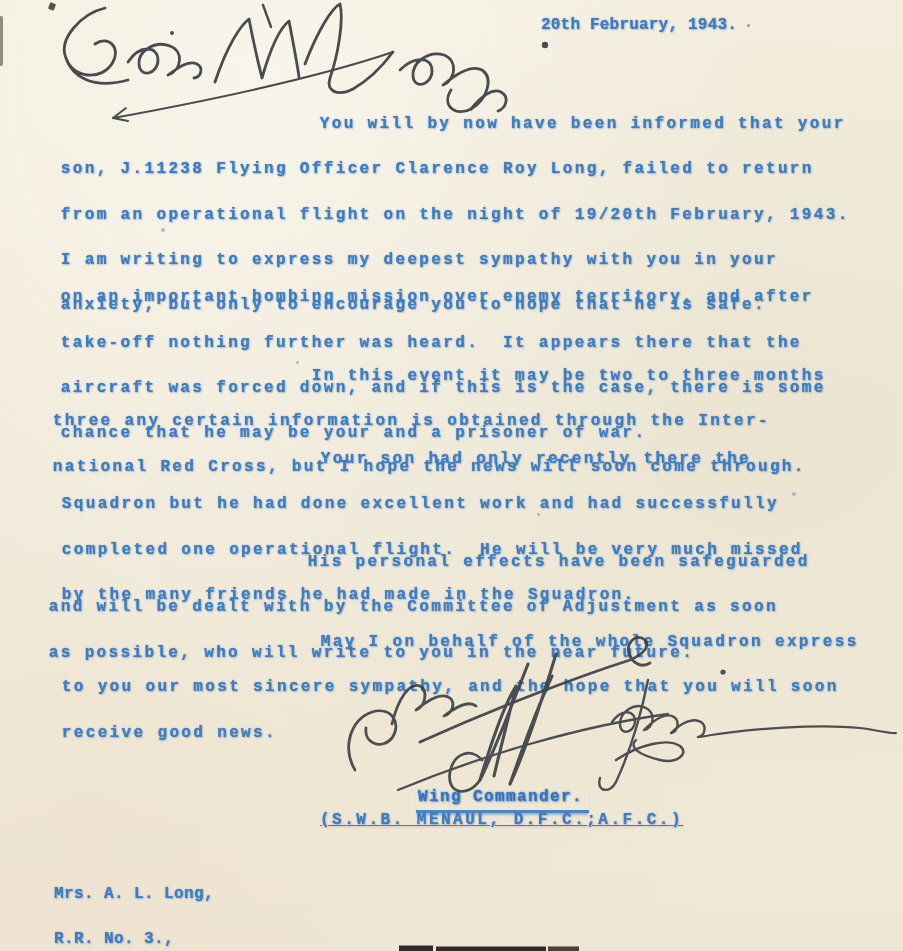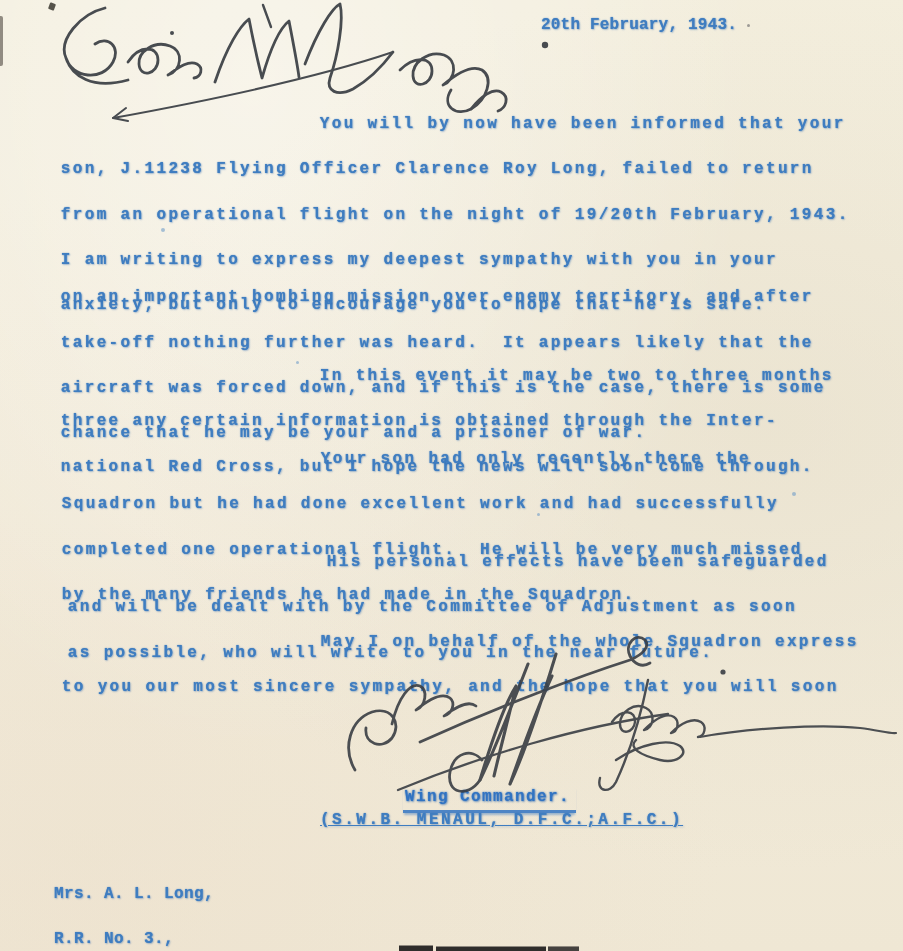--- a/index.html
+++ b/index.html
@@ -27,26 +27,26 @@
     text-shadow:0 0 1.2px rgba(63,125,192,0.95), 1px 1px 1.6px rgba(44,98,168,0.30);
   }
   .para{margin:0;}
   .para .line{white-space:pre;}
   .para .line.first{padding-left:259px;}
   .para:nth-of-type(odd) .line:nth-child(even){transform:translateX(1px) rotate(-0.08deg);}
   .para:nth-of-type(even) .line:nth-child(odd){transform:translateX(-1px) rotate(0.06deg);}
   .date-line{top:14px;left:541px;letter-spacing:0.2px;}
   .p1{top:90px;left:13px;}
   .p2{top:218px;left:13px;}
-  .p3{top:342px;left:13px;}
+  .p3{top:342px;left:5px;}
   .p4{top:425px;left:14px;}
-  .p5{top:528px;left:20px;}
+  .p5{top:528px;left:1px;}
   .p6{top:608px;left:14px;}
   .rank-line{
-    top:786px;left:403px;letter-spacing:1.4px;color:#3173c2;
+    top:786px;left:416px;letter-spacing:1.4px;color:#3173c2;
     border-bottom:3px solid rgba(49,115,194,0.85);
     box-shadow:0 3px 2px -1px rgba(49,115,194,0.45);
     padding:0 6px 1px 2px;
     text-shadow:0 0 2px rgba(49,115,194,0.9), 1px 1px 2px rgba(44,98,168,0.5);
   }
   .name-line{top:809px;left:320px;letter-spacing:2.5px;text-decoration:underline;}
   .address{top:861px;left:14px;letter-spacing:0.4px;line-height:22.3px;}
   
   .ink-layer{position:absolute;top:0;left:0;width:903px;height:951px;pointer-events:none;}
   
@@ -75,21 +75,21 @@
     <span class="line first">You will by now have been informed that your</span><br>
     <span class="line">son, J.11238 Flying Officer Clarence Roy Long, failed to return</span><br>
     <span class="line">from an operational flight on the night of 19/20th February, 1943.</span><br>
     <span class="line">I am writing to express my deepest sympathy with you in your</span><br>
     <span class="line">anxiety, but only to encourage you to hope that he is safe.</span>
   </p>
 
   <p class="typed para p2">
     <br>
     <span class="line">on an important bombing mission over enemy territory, and after</span><br>
-    <span class="line">take-off nothing further was heard.  It appears likely that the</span><br>
+    <span class="line">take-off nothing further was heard.  It appears there that the</span><br>
     <span class="line">aircraft was forced down, and if this is the case, there is some</span><br>
     <span class="line">chance that he may be your and a prisoner of war.</span>
   </p>
 
   <p class="typed para p3">
     <span class="line first">In this event it may be two to three months</span><br>
     <span class="line">three any certain information is obtained through the Inter-</span><br>
     <span class="line">national Red Cross, but I hope the news will soon come through.</span>
   </p>
 
@@ -102,20 +102,21 @@
 
   <p class="typed para p5">
     <span class="line first">His personal effects have been safeguarded</span><br>
     <span class="line">and will be dealt with by the Committee of Adjustment as soon</span><br>
     <span class="line">as possible, who will write to you in the near future.</span>
   </p>
 
   <p class="typed para p6">
     <span class="line first">May I on behalf of the whole Squadron express</span><br>
     <span class="line">to you our most sincere sympathy, and the hope that you will soon</span><br>
+    <span class="line">receive good news.</span>
   </p>
 
   <div class="typed rank-line">Wing Commander.</div>
   <div class="typed name-line">(S.W.B. MENAUL, D.F.C.;A.F.C.)</div>
 
   <div class="typed address">
     <span class="line">Mrs. A. L. Long,</span><br>
     <span class="line">R.R. No. 3.,</span><br>
     <br>
     

